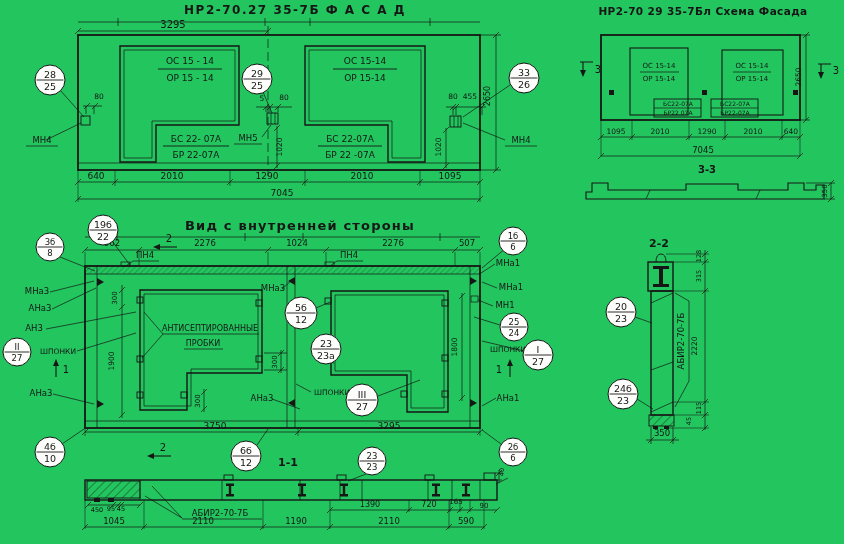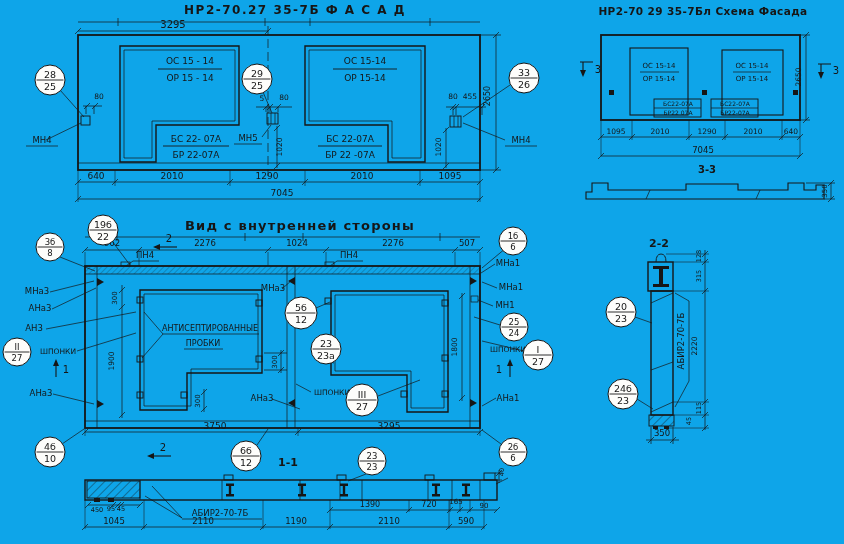--- a/index.html
+++ b/index.html
@@ -1,16 +1,16 @@
 <!DOCTYPE html>
 <html><head>
 <meta charset="utf-8">
 <style>
   html,body{margin:0;padding:0;background:#ffffff;}
-  .sheet{position:relative;width:844px;height:544px;background:#0ea5e9;overflow:hidden;}
+  .sheet{position:relative;width:844px;height:544px;background:#22c55e;overflow:hidden;}
   svg{position:absolute;left:0;top:0;}
   svg text{font-family:"DejaVu Sans",sans-serif;fill:#161616;}
   .ln{stroke:#161616;fill:none;}
   .s18{stroke-width:1.8;} .s14{stroke-width:1.4;} .s11{stroke-width:1.1;}
   .s09{stroke-width:0.9;} .s07{stroke-width:0.7;} .s05{stroke-width:0.55;}
   .dash{stroke-dasharray:9 4;}
   .fill{fill:#161616;stroke:none;}
   .title{font-weight:bold;}
 </style>
 </head>

